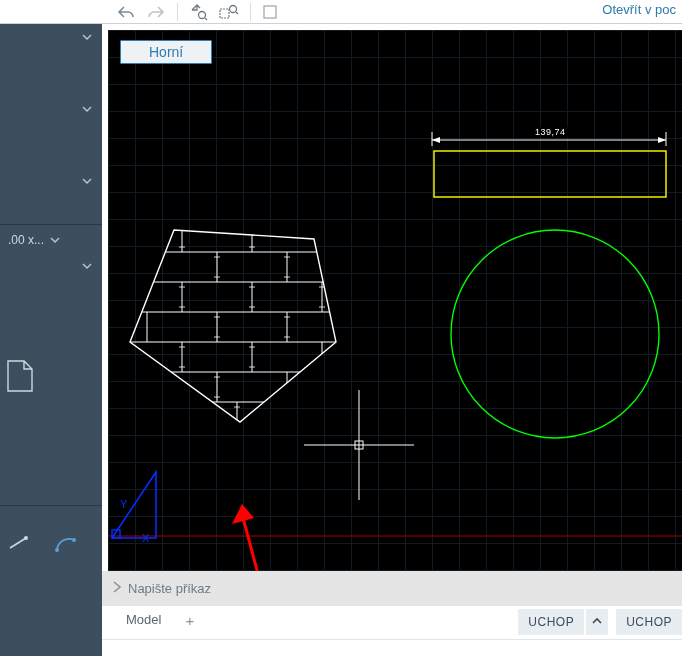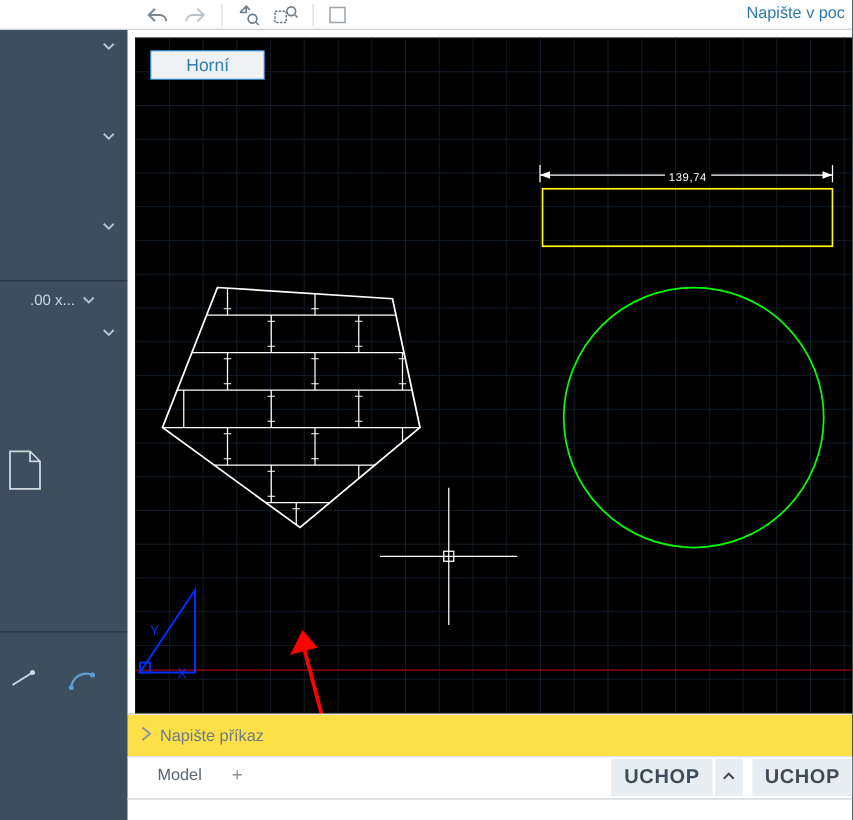--- a/index.html
+++ b/index.html
@@ -27,29 +27,29 @@
   .grid{position:absolute;inset:0;
     background-image:
       linear-gradient(#101b26 1px,transparent 1px),
       linear-gradient(90deg,#101b26 1px,transparent 1px);
     background-size:27px 27px;background-position:0 0}
   
   .viewlabel{position:absolute;left:12px;top:10px;background:#eef2f5;border:1px solid #2e7db4;color:#2e7db4;font-size:14px;padding:3px 28px;border-radius:1px}
   
   .dimtext{position:absolute;color:#fff;font-size:9px;letter-spacing:.5px}
   
-  .cmdbar{position:absolute;left:102px;right:0;top:571px;height:34px;background:#fde047;border-top:1px solid #e2e6ea;display:flex;align-items:center;padding-left:10px;color:#6d7b86;font-size:13px}
+  .cmdbar{position:absolute;left:102px;right:0;top:571px;height:34px;background:#e5e5e5;border-top:1px solid #e2e6ea;display:flex;align-items:center;padding-left:10px;color:#6d7b86;font-size:13px}
   .cmdbar .chev{margin-right:6px}
   .tabbar{position:absolute;left:102px;right:0;top:605px;height:34px;background:#fff;border-top:1px solid #e2e6ea;display:flex;padding-left:12px;font-size:13px;color:#5a6672}
   .tab{padding:6px 12px;cursor:pointer}
   .tab.active{background:#e8edf1}
   .tab.plus{font-size:15px;color:#8a949d}
   .statusbar{position:absolute;left:102px;right:0;top:639px;height:17px;background:#fff;border-top:1px solid #e2e6ea}
   .statusright{position:absolute;right:0;top:605px;height:34px;display:flex;align-items:center;gap:2px}
-  .sbtn{background:#e8edf1;color:#3e4c59;font-size:16px;font-weight:700;padding:6px 10px;letter-spacing:.5px}
+  .sbtn{background:#e8edf1;color:#3e4c59;font-size:12px;font-weight:400;padding:6px 10px;letter-spacing:.5px}
   .sbtn.caret{padding:6px 6px}
   
   .arrow{position:absolute;left:232px;top:500px;pointer-events:none}
 </style>
 </head>
 <body>
 
 <div class="topbar">
   <div class="ic">
     <svg width="18" height="14" viewBox="0 0 18 14">
@@ -75,21 +75,21 @@
         <circle cx="14" cy="6" r="3.5" fill="none" stroke="#6d7b86" stroke-width="1.3"></circle>
         <path d="M17 9l2 2" stroke="#6d7b86" stroke-width="1.3"></path>
       </svg>
   </div>
   <div class="sep"></div>
   <div class="ic" style="width:34px">
     <svg width="30" height="16" viewBox="0 0 30 16">
         <rect x="1" y="2" width="12" height="12" fill="none" stroke="#9aa4ad" stroke-width="1.2"></rect>
       </svg>
   </div>
-  <span class="toprighttxt">Napište v poc</span>
+  <span class="toprighttxt">Otevřít v poc</span>
 </div>
 
 <div class="leftpanel">
   <div class="lp-row">
       <svg width="10" height="10">
         <path d="M1 3l4 4 4-4" fill="none" stroke="#cfd8df" stroke-width="1.5"></path>
       </svg>
     </div>
   <div class="lp-block"></div>
   <div class="lp-row">
@@ -97,21 +97,21 @@
         <path d="M1 3l4 4 4-4" fill="none" stroke="#cfd8df" stroke-width="1.5"></path>
       </svg>
     </div>
   <div class="lp-block"></div>
   <div class="lp-row">
       <svg width="10" height="10">
         <path d="M1 3l4 4 4-4" fill="none" stroke="#cfd8df" stroke-width="1.5"></path>
       </svg>
     </div>
   <div class="lp-sep" style="margin-top:30px"></div>
-  <div class="lp-row" style="justify-content:center;padding-left:4px">
+  <div class="lp-row" style="justify-content:flex-start;padding-left:4px">
     <span class="lp-txt">.00 x...</span>
     <svg width="10" height="10">
         <path d="M1 3l4 4 4-4" fill="none" stroke="#cfd8df" stroke-width="1.5"></path>
       </svg>
   </div>
   <div class="lp-row">
       <svg width="10" height="10">
         <path d="M1 3l4 4 4-4" fill="none" stroke="#cfd8df" stroke-width="1.5"></path>
       </svg>
     </div>
@@ -142,21 +142,21 @@
   <div class="canvas">
     <div class="grid"></div>
     <div class="viewlabel">Horní</div>
 
     <svg style="position:absolute;left:322px;top:96px" width="240" height="20">
       <line x1="2" y1="14" x2="236" y2="14" stroke="#fff" stroke-width="1"></line>
       <line x1="2" y1="6" x2="2" y2="20" stroke="#fff" stroke-width="1"></line>
       <line x1="236" y1="6" x2="236" y2="20" stroke="#fff" stroke-width="1"></line>
       <path d="M2 14l8 -3v6z M236 14l-8 -3v6z" fill="#fff"></path>
     </svg>
-    <span class="dimtext" style="left:424px;top:107px;background:#000;padding:0 3px">139,74</span>
+    <span class="dimtext" style="left:424px;top:97px;background:#000;padding:0 3px">139,74</span>
 
     <svg style="position:absolute;left:325px;top:120px" width="234" height="50">
       <rect x="1" y="1" width="232" height="46" fill="none" stroke="#ffff00" stroke-width="1.4"></rect>
     </svg>
 
     <svg style="position:absolute;left:338px;top:195px" width="218" height="218">
       <circle cx="109" cy="109" r="104" fill="none" stroke="#00ff00" stroke-width="1.4"></circle>
     </svg>
 
     <svg style="position:absolute;left:14px;top:192px" width="230" height="210">

